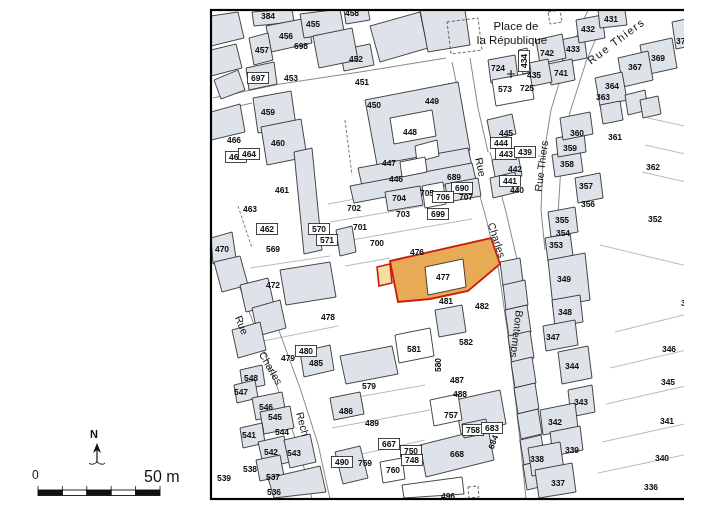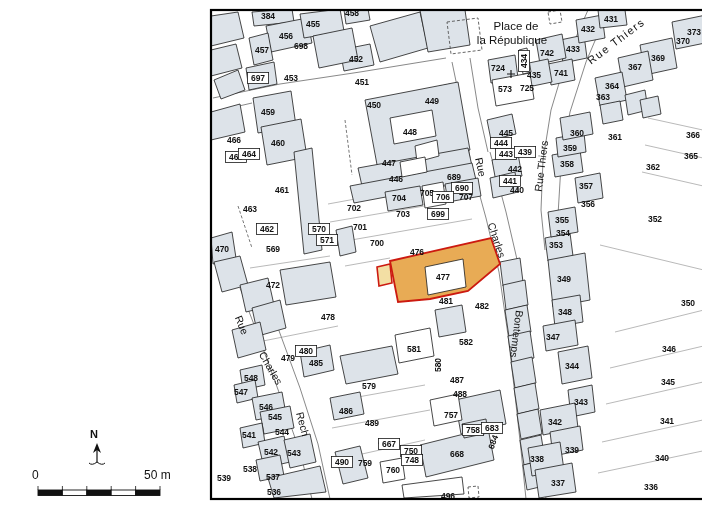--- a/index.html
+++ b/index.html
@@ -1,22 +1,22 @@
 <!DOCTYPE html>
 <html><head>
 <meta charset="utf-8">
 <style>
   html,body{margin:0;padding:0;background:#fff;}
   .page{position:relative;width:684px;height:512px;background:#ffffff;overflow:hidden;
-        font-family:"Liberation Sans", sans-serif;padding-left:18px;}
+        font-family:"Liberation Sans", sans-serif;}
   .page svg{position:absolute;left:0;top:0;}
   .lbl{position:absolute;color:#111;}
   .north-label{left:90px;top:428px;font-size:11px;font-weight:700;}
   .scale-zero{left:32px;top:468px;font-size:12px;}
-  .scale-end{left:144px;top:468px;font-size:12px;}
+  .scale-end{left:144px;top:468px;font-size:16px;}
 </style>
 </head>
 <body>
 
 <div class="page">
   <svg id="mapsvg" width="724" height="512" viewBox="0 0 724 512">
       <defs>
         <clipPath id="mapclip">
           <rect x="211" y="10" width="501" height="489"></rect>
         </clipPath>

